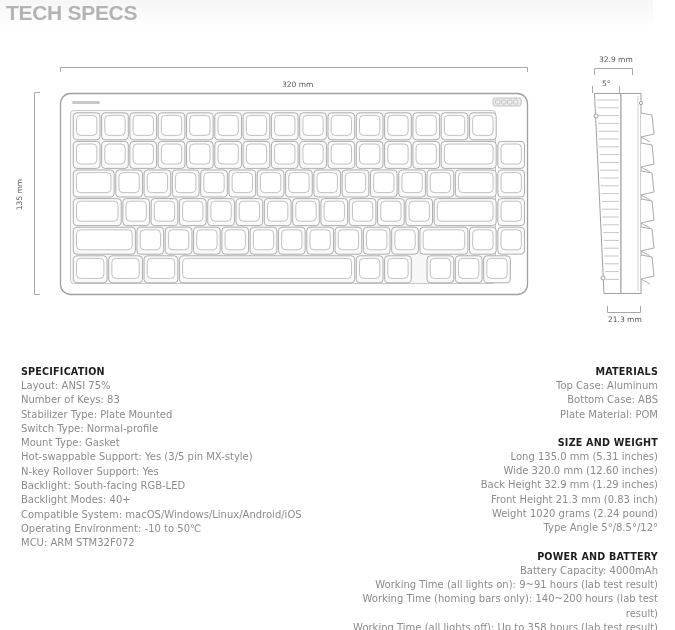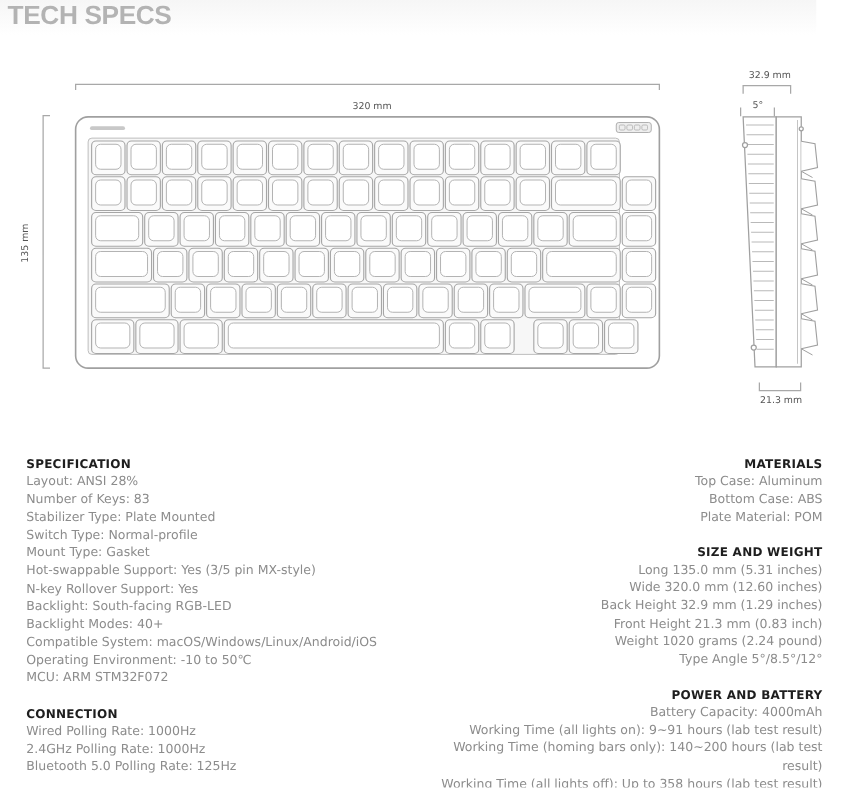--- a/index.html
+++ b/index.html
@@ -295,38 +295,32 @@
 
 <div class="dim-label" style="left:282px; top:55px;margin-top:25px;">320 mm</div>
 <div class="dim-label" style="left:4px; top:190px; transform: rotate(-90deg); transform-origin: center;">135 mm</div>
 <div class="dim-label" style="left:599px; top:55px;">32.9 mm</div>
 <div class="dim-label" style="left:602px; top:79px;">5°</div>
 <div class="dim-label" style="left:608px; top:315px;">21.3 mm</div>
 
 <div class="spec-col left">
   <div class="section">
     <div class="section-title">SPECIFICATION</div>
-    <div class="spec-line">Layout: ANSI 28%</div>
+    <div class="spec-line">Layout: ANSI 75%</div>
     <div class="spec-line">Number of Keys: 83</div>
     <div class="spec-line">Stabilizer Type: Plate Mounted</div>
     <div class="spec-line">Switch Type: Normal-profile</div>
     <div class="spec-line">Mount Type: Gasket</div>
     <div class="spec-line">Hot-swappable Support: Yes (3/5 pin MX-style)</div>
     <div class="spec-line">N-key Rollover Support: Yes</div>
     <div class="spec-line">Backlight: South-facing RGB-LED</div>
     <div class="spec-line">Backlight Modes: 40+</div>
     <div class="spec-line">Compatible System: macOS/Windows/Linux/Android/iOS</div>
     <div class="spec-line">Operating Environment: -10 to 50℃</div>
     <div class="spec-line">MCU: ARM STM32F072</div>
-  </div>
-  <div class="section">
-    <div class="section-title">CONNECTION</div>
-    <div class="spec-line">Wired Polling Rate: 1000Hz</div>
-    <div class="spec-line">2.4GHz Polling Rate: 1000Hz</div>
-    <div class="spec-line">Bluetooth 5.0 Polling Rate: 125Hz</div>
   </div>
 </div>
 
 <div class="spec-col right">
   <div class="section">
     <div class="section-title">MATERIALS</div>
     <div class="spec-line">Top Case: Aluminum</div>
     <div class="spec-line">Bottom Case: ABS</div>
     <div class="spec-line">Plate Material: POM</div>
   </div>

